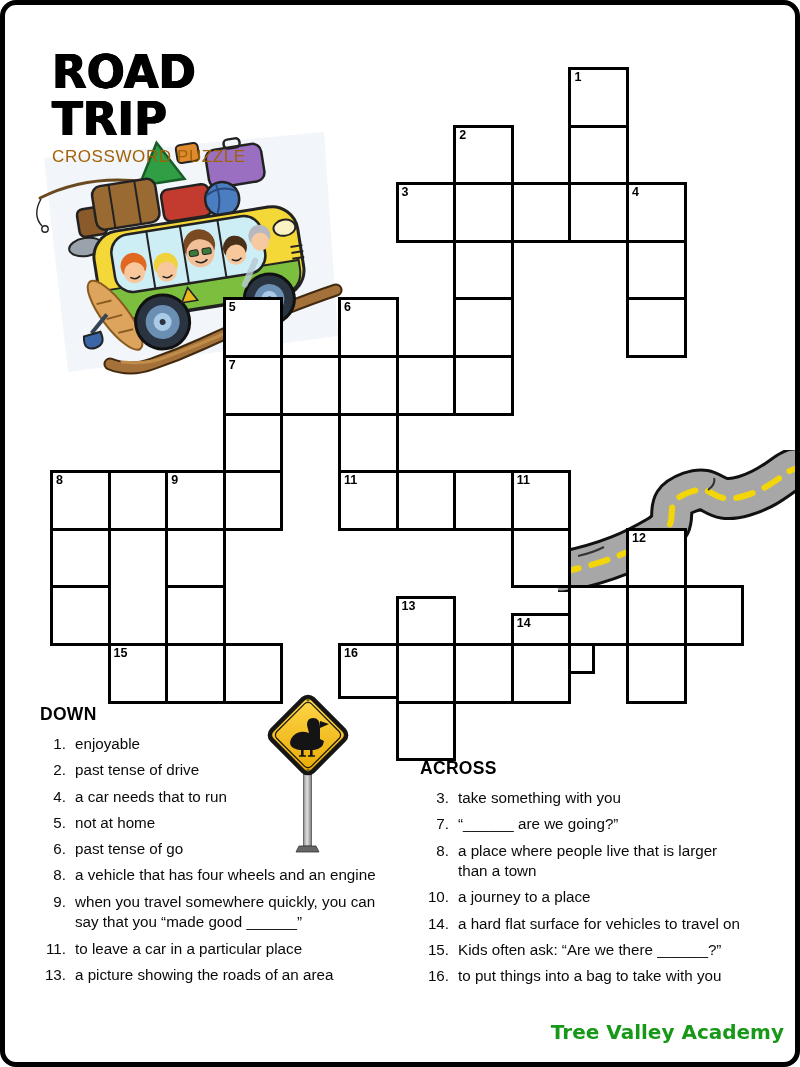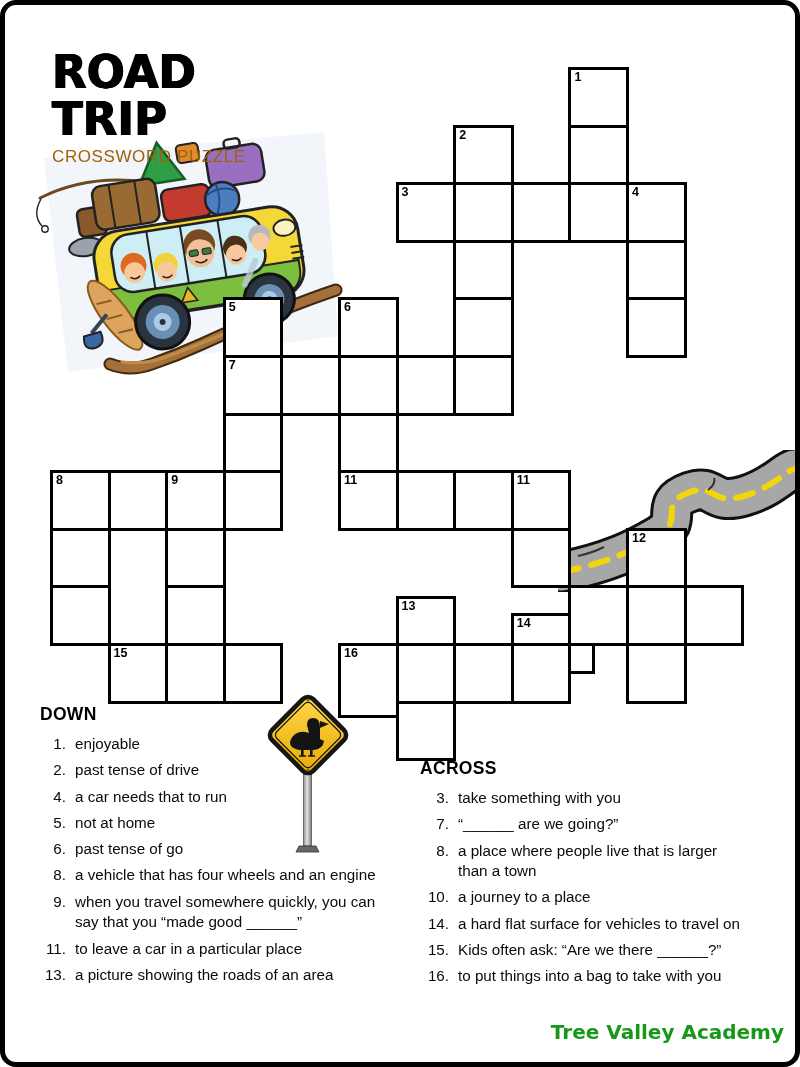--- a/index.html
+++ b/index.html
@@ -225,21 +225,21 @@
         <span class="num">13</span>
       </div>
       <div class="cell" style="left: 395.6px; top: 643px; width: 60.6px; height: 60.6px;"></div>
       <div class="cell" style="left: 395.6px; top: 700.6px; width: 60.6px; height: 60.6px;"></div>
       <div class="cell" style="left: 568.4px; top: 585.4px; width: 60.6px; height: 60.6px;"></div>
       <div class="cell" style="left: 683.6px; top: 585.4px; width: 60.6px; height: 60.6px;"></div>
       <div class="cell" style="left: 107.6px; top: 643px; width: 60.6px; height: 60.6px;">
         <span class="num">15</span>
       </div>
       <div class="cell" style="left: 222.8px; top: 643px; width: 60.6px; height: 60.6px;"></div>
-      <div class="cell" style="left: 338px; top: 643px; width: 60.6px; height: 75px;">
+      <div class="cell" style="left: 338px; top: 643px; width: 60.6px; height: 56px;">
         <span class="num">16</span>
       </div>
       <div class="cell" style="left: 453.2px; top: 643px; width: 60.6px; height: 60.6px;"></div>
     </div>
 
   <svg class="sign-art" width="118" height="174" viewBox="0 0 118 174">
     <defs>
       <linearGradient id="poleg" x1="0" y1="0" x2="1" y2="0">
         <stop offset="0" stop-color="#8d8d8d"></stop>
           <stop offset="0.45" stop-color="#e2e2e2"></stop>

